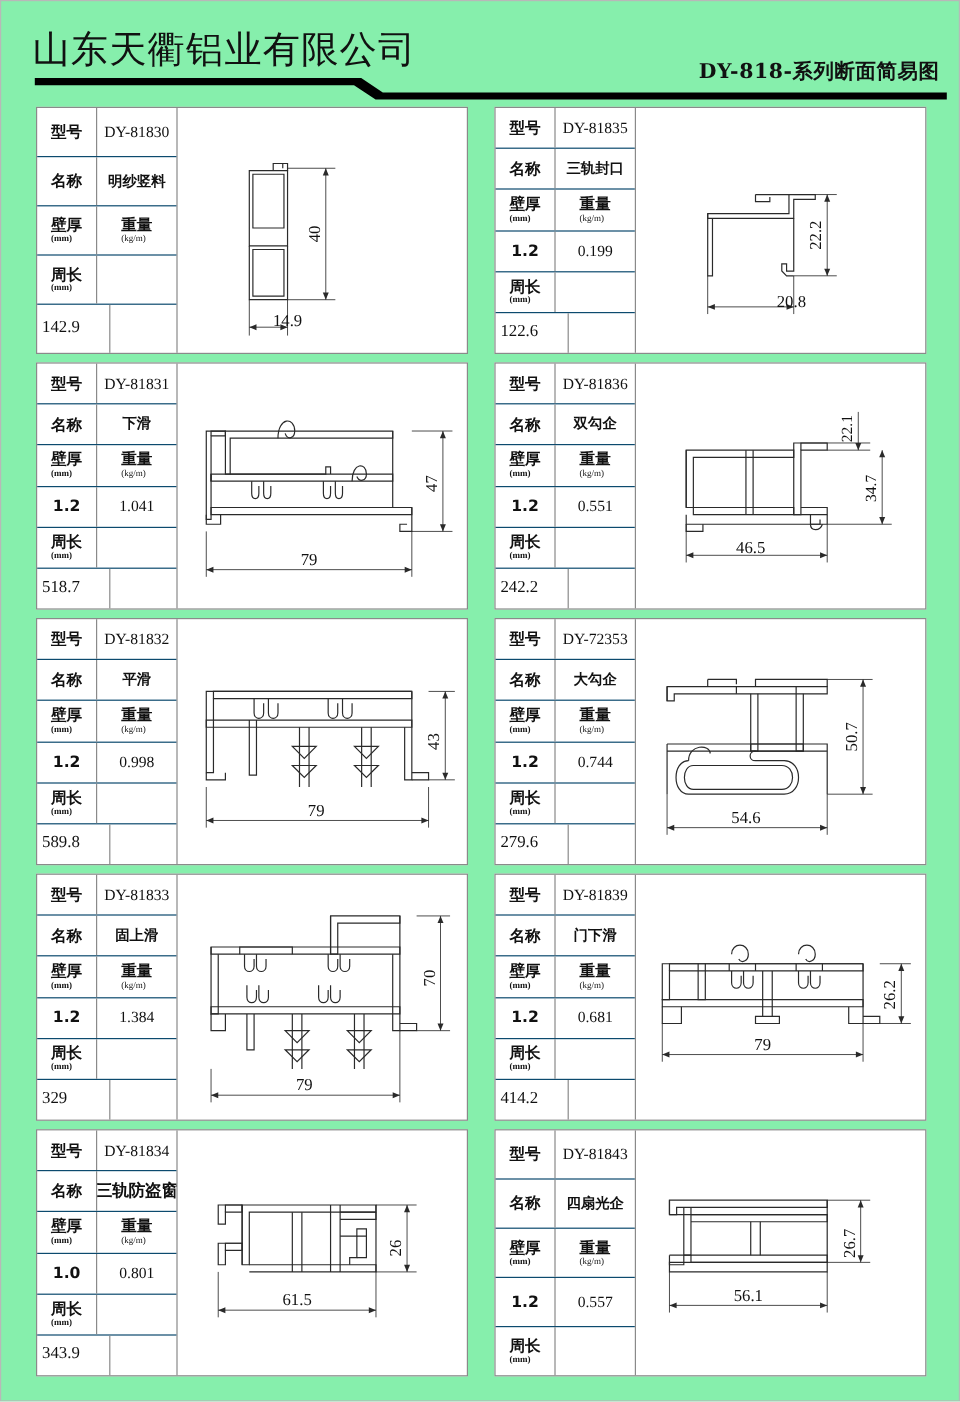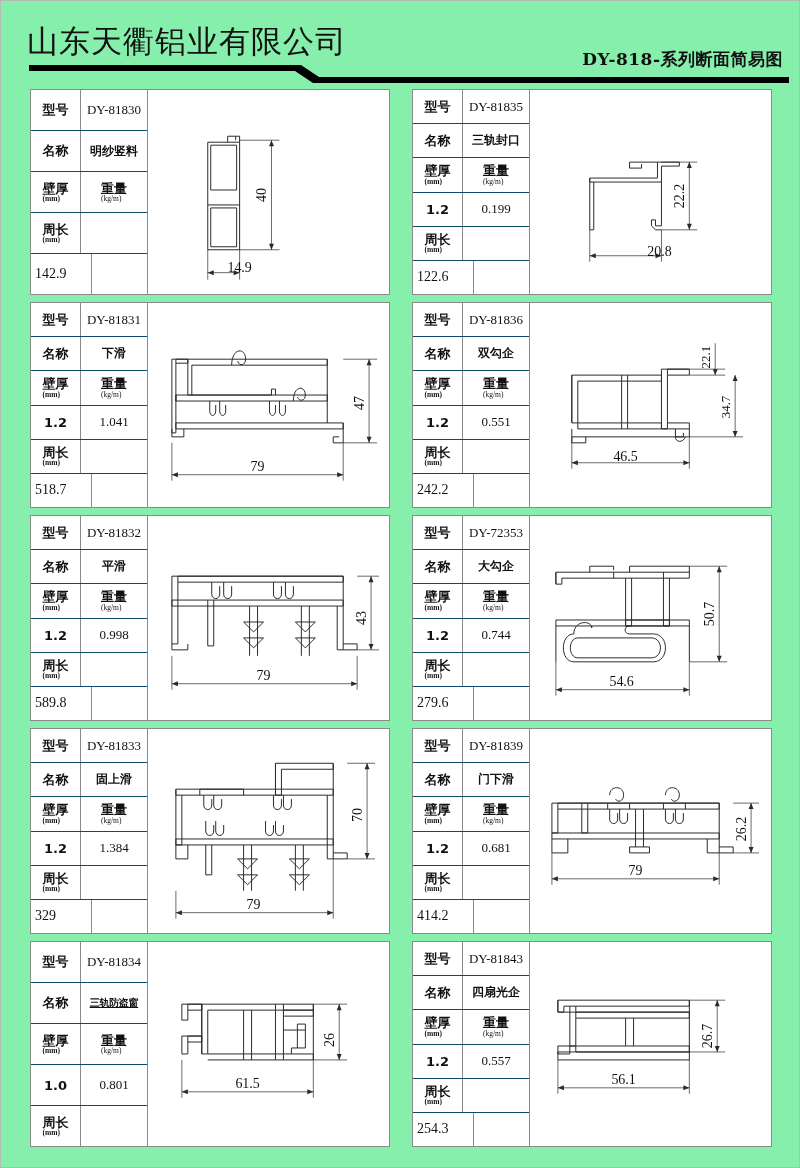--- a/index.html
+++ b/index.html
@@ -86,21 +86,21 @@
   }
   .scell.value {
     font-family: Liberation Serif, serif;
     font-size: 13px;
   }
   .scell.value.cjk {
     font-family: "DejaVu Sans", "Liberation Sans", sans-serif;
     font-weight: 700;
     font-size: 12px;
   }
-  .scell.value.cjk.tight { font-size: 10px; letter-spacing: -0.3px; text-decoration: underline; }
+  .scell.value.cjk.tight { font-size: 14px; letter-spacing: -0.3px; }
   .scell.full {
     flex: 1 1 0;
     justify-content: flex-start;
     padding-left: 4px;
     font-family: "Liberation Serif", serif;
     font-size: 14px;
   }
   .scell.fullblank { flex: 1 1 0; border-left: 1px solid #8a8a8a; }
 
   .unit-stack {
@@ -790,20 +790,24 @@
           </div>
         <div class="srow">
             <div class="scell label">
               <span class="unit-stack">
                 <span class="unit-main">周长</span>
                 <span class="unit-sub">(mm)</span>
               </span>
             </div>
             <div class="scell value"></div>
           </div>
+        <div class="srow">
+            <div class="scell full">343.9</div>
+            <div class="scell fullblank"></div>
+          </div>
       </div>
       <div class="drawing">
         <svg viewBox="0 0 242 204" preserveAspectRatio="xMidYMid meet">
           <g fill="none" stroke="#2a2a2a" stroke-width="1">
             <path d="M34,62 L34,78 L40,78 L40,68 L54,68 L54,62 Z"></path>
             <path d="M40,68 L40,62 L54,62"></path>
             <path d="M54,62 L166,62 L166,68 L60,68 L60,112 L54,112 Z"></path>
             <path d="M54,62 L54,112"></path>
             <path d="M60,112 L166,112 L166,118 L60,118"></path>
             <path d="M34,94 L34,112 L40,112 L40,100 L54,100 L54,94 Z"></path>
@@ -865,24 +869,20 @@
           </div>
         <div class="srow">
             <div class="scell label">
               <span class="unit-stack">
                 <span class="unit-main">周长</span>
                 <span class="unit-sub">(mm)</span>
               </span>
             </div>
             <div class="scell value"></div>
           </div>
-        <div class="srow">
-            <div class="scell full">254.3</div>
-            <div class="scell fullblank"></div>
-          </div>
       </div>
       <div class="drawing">
         <svg viewBox="0 0 242 204" preserveAspectRatio="xMidYMid meet">
           <g fill="none" stroke="#2a2a2a" stroke-width="1">
             <path d="M28,58 L160,58 L160,64 L34,64 L34,70 L28,70 Z"></path>
             <path d="M28,58 L28,70"></path>
             <path d="M28,70 L160,70"></path>
             <path d="M40,64 L40,104 L46,104 L46,64"></path>
             <path d="M46,70 L160,70 L160,76 L46,76"></path>
             <path d="M46,104 L160,104 L160,110 L46,110 Z"></path>

